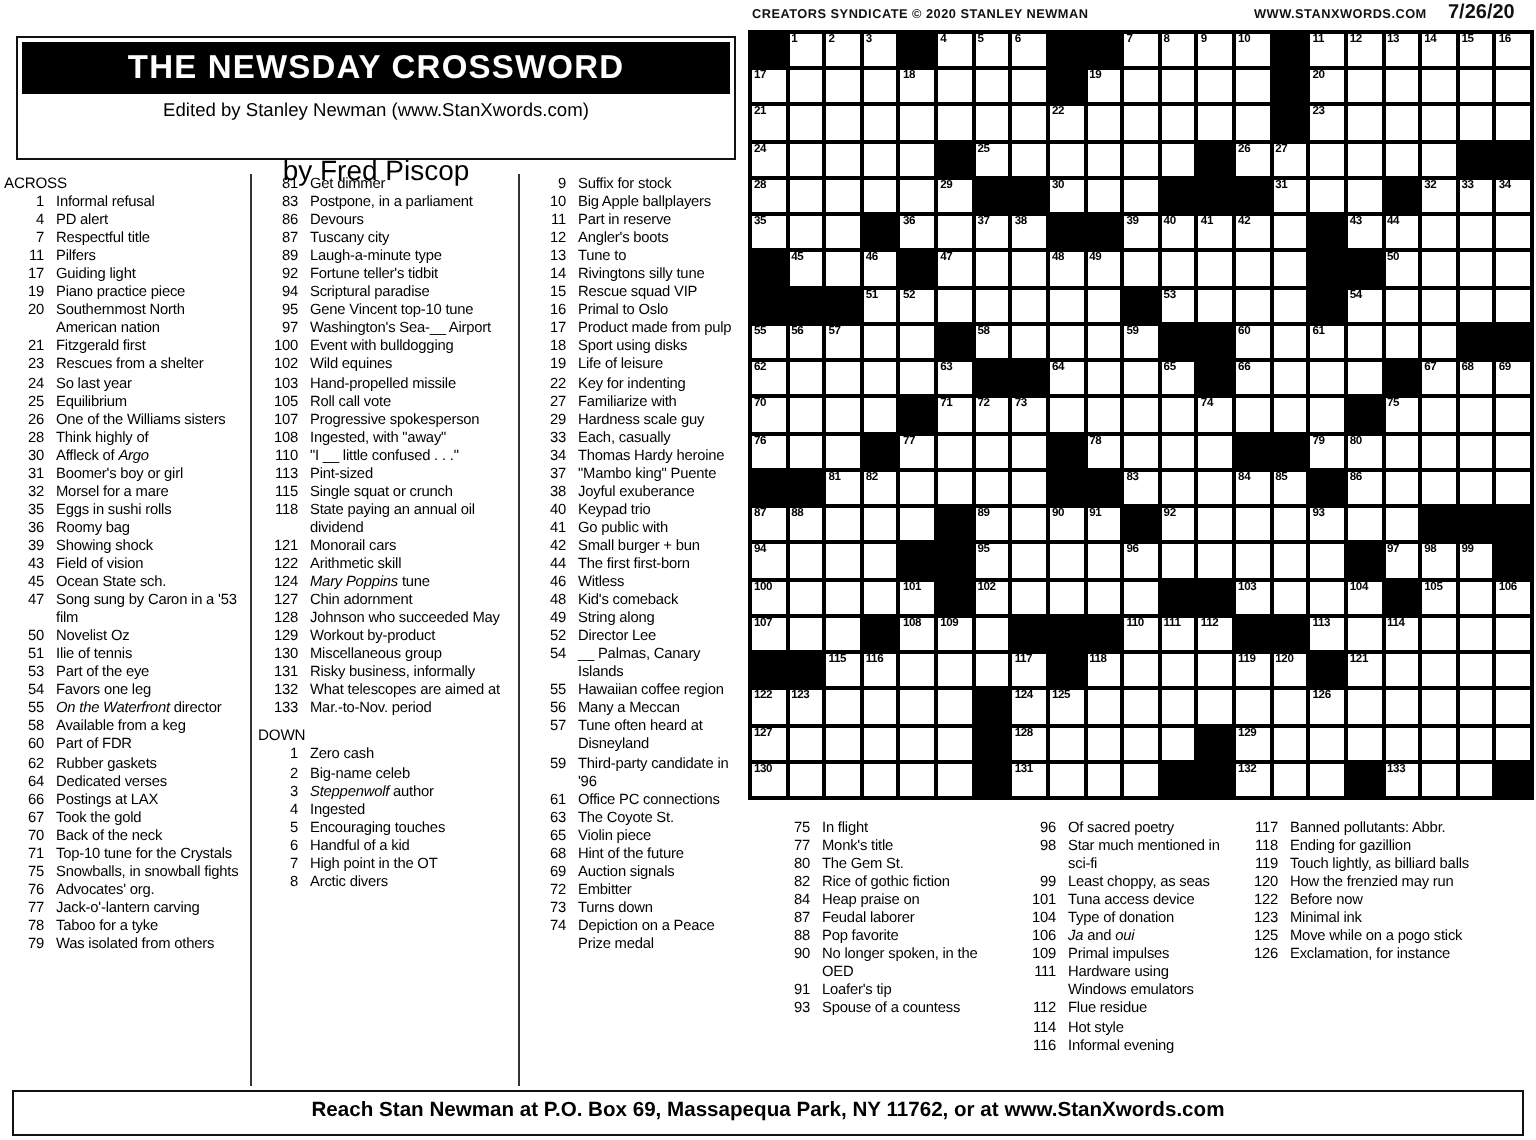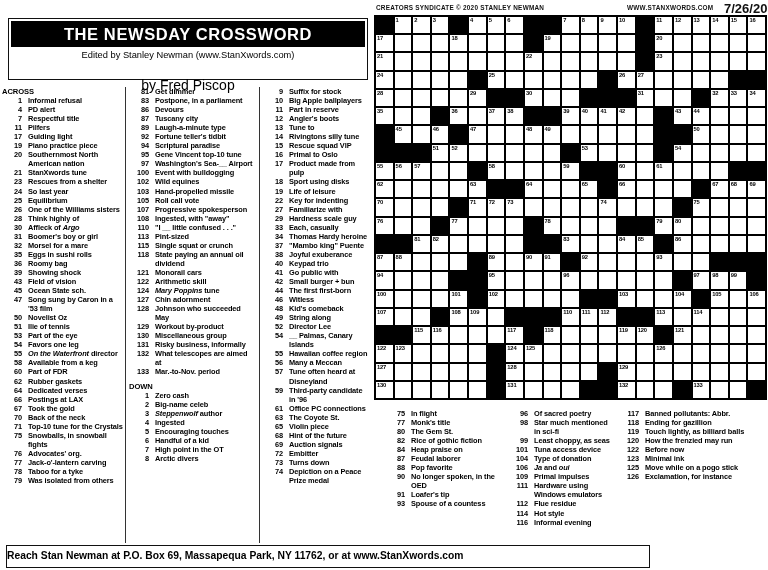--- a/index.html
+++ b/index.html
@@ -1,51 +1,51 @@
 <!DOCTYPE html>
 <html><head>
 <meta charset="utf-8">
 <style>
   html,body{margin:0;padding:0;width:768px;height:570px;overflow:hidden;background:#fff;}
   body{position:relative;font-family:"Liberation Sans",sans-serif;color:#000;}
   .abs{position:absolute;}
 
   
   .strip{font-weight:bold;font-size:6.4px;letter-spacing:.25px;color:#111;white-space:nowrap;}
-  #strip-date{font-size:13px;letter-spacing:0;}
+  #strip-date{font-size:10px;letter-spacing:0;}
 
   
   #masthead{left:8px;top:18px;width:360px;height:62px;border:1.5px solid #111;box-sizing:border-box;text-align:center;background:#fff;}
   #mast-bar{margin:2px 2px 0 2px;background:#000;color:#fff;height:26px;line-height:26px;font-weight:bold;font-size:16.5px;letter-spacing:.6px;}
   #mast-edited{font-size:9.3px;margin-top:3px;}
   #mast-theme{font-size:10.8px;font-weight:bold;margin-top:1px;}
   #mast-byline{font-size:14px;margin-top:17px;}
 
   
-  .cluecol{position:absolute;font-size:7.4px;font-weight:bold;line-height:9.05px;letter-spacing:-.1px;overflow:hidden;}
+  .cluecol{position:absolute;font-size:7.4px;font-weight:normal;line-height:9.05px;letter-spacing:-.1px;overflow:hidden;}
   #col1{left:2px;top:87px;width:121px;height:458px;}
   #col2{left:129px;top:87px;width:125px;height:458px;}
   #col3{left:263px;top:87px;width:107px;height:458px;}
   #col4{left:385px;top:409px;width:117px;height:138px;}
   #col5{left:508px;top:409px;width:106px;height:138px;}
   #col6{left:619px;top:409px;width:147px;height:138px;}
   .sechead{font-size:7.6px;}
   .sechead.down{margin-top:5px;}
   .clue{padding-left:26px;}
   .clue .cn{display:inline-block;width:20px;margin-left:-26px;margin-right:6px;text-align:right;}
   .vrule{position:absolute;top:87px;height:456px;width:1px;background:#333;}
 
   
   #grid{left:374px;top:15px;width:393px;height:385px;box-sizing:border-box;border:1.5px solid #000;display:grid;grid-template-rows:repeat(21,1fr);grid-template-columns:repeat(21,1fr);background:#fff;}
   .cell{position:relative;box-sizing:border-box;border:0.5px solid #000;background:#fff;}
   .cell.b{background:#000;}
   .cell .n{position:absolute;top:0;left:1px;font-size:5.8px;font-weight:bold;line-height:6.5px;letter-spacing:-.2px;}
 
   
-  #footer{left:6px;top:545px;width:644px;height:23px;border:1.5px solid #111;box-sizing:border-box;text-align:left;font-weight:bold;font-size:10.3px;line-height:20px;background:#fff;}
+  #footer{left:6px;top:545px;width:756px;height:23px;border:1.5px solid #111;box-sizing:border-box;text-align:center;font-weight:bold;font-size:10.3px;line-height:20px;background:#fff;}
 </style>
 </head>
 <body>
 
 <div class="abs strip" style="left:376px;top:4px;">CREATORS SYNDICATE © 2020 STANLEY NEWMAN</div>
 <div class="abs strip" style="left:627px;top:4px;">WWW.STANXWORDS.COM</div>
 <div class="abs strip" id="strip-date" style="left:724px;top:1px;">7/26/20</div>
 
 <div class="abs" id="masthead">
   <div id="mast-bar">THE NEWSDAY CROSSWORD</div>
@@ -769,21 +769,21 @@
 <div class="cluecol" id="col1">
   <div class="sechead">ACROSS</div>
   <div id="list-col1">
       <div class="clue"><span class="cn">1</span><span>Informal refusal</span></div>
       <div class="clue"><span class="cn">4</span><span>PD alert</span></div>
       <div class="clue"><span class="cn">7</span><span>Respectful title</span></div>
       <div class="clue"><span class="cn">11</span><span>Pilfers</span></div>
       <div class="clue"><span class="cn">17</span><span>Guiding light</span></div>
       <div class="clue"><span class="cn">19</span><span>Piano practice piece</span></div>
       <div class="clue"><span class="cn">20</span><span>Southernmost North American nation</span></div>
-      <div class="clue"><span class="cn">21</span><span>StanXwords tune</span></div>
+      <div class="clue"><span class="cn">21</span><span>Fitzgerald first</span></div>
       <div class="clue"><span class="cn">23</span><span>Rescues from a shelter</span></div>
       <div class="clue"><span class="cn">24</span><span>So last year</span></div>
       <div class="clue"><span class="cn">25</span><span>Equilibrium</span></div>
       <div class="clue"><span class="cn">26</span><span>One of the Williams sisters</span></div>
       <div class="clue"><span class="cn">28</span><span>Think highly of</span></div>
       <div class="clue"><span class="cn">30</span><span>Affleck of <i>Argo</i></span></div>
       <div class="clue"><span class="cn">31</span><span>Boomer's boy or girl</span></div>
       <div class="clue"><span class="cn">32</span><span>Morsel for a mare</span></div>
       <div class="clue"><span class="cn">35</span><span>Eggs in sushi rolls</span></div>
       <div class="clue"><span class="cn">36</span><span>Roomy bag</span></div>

